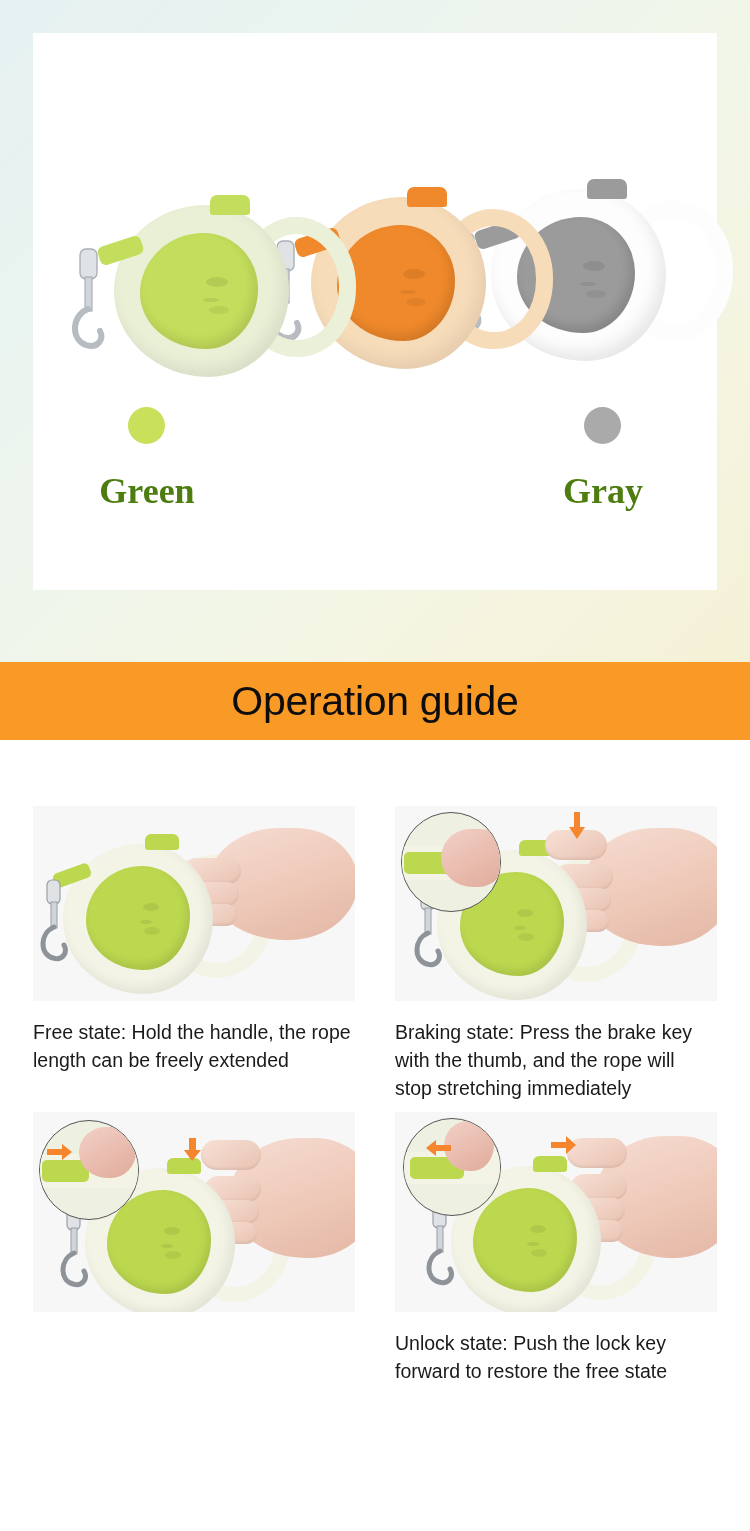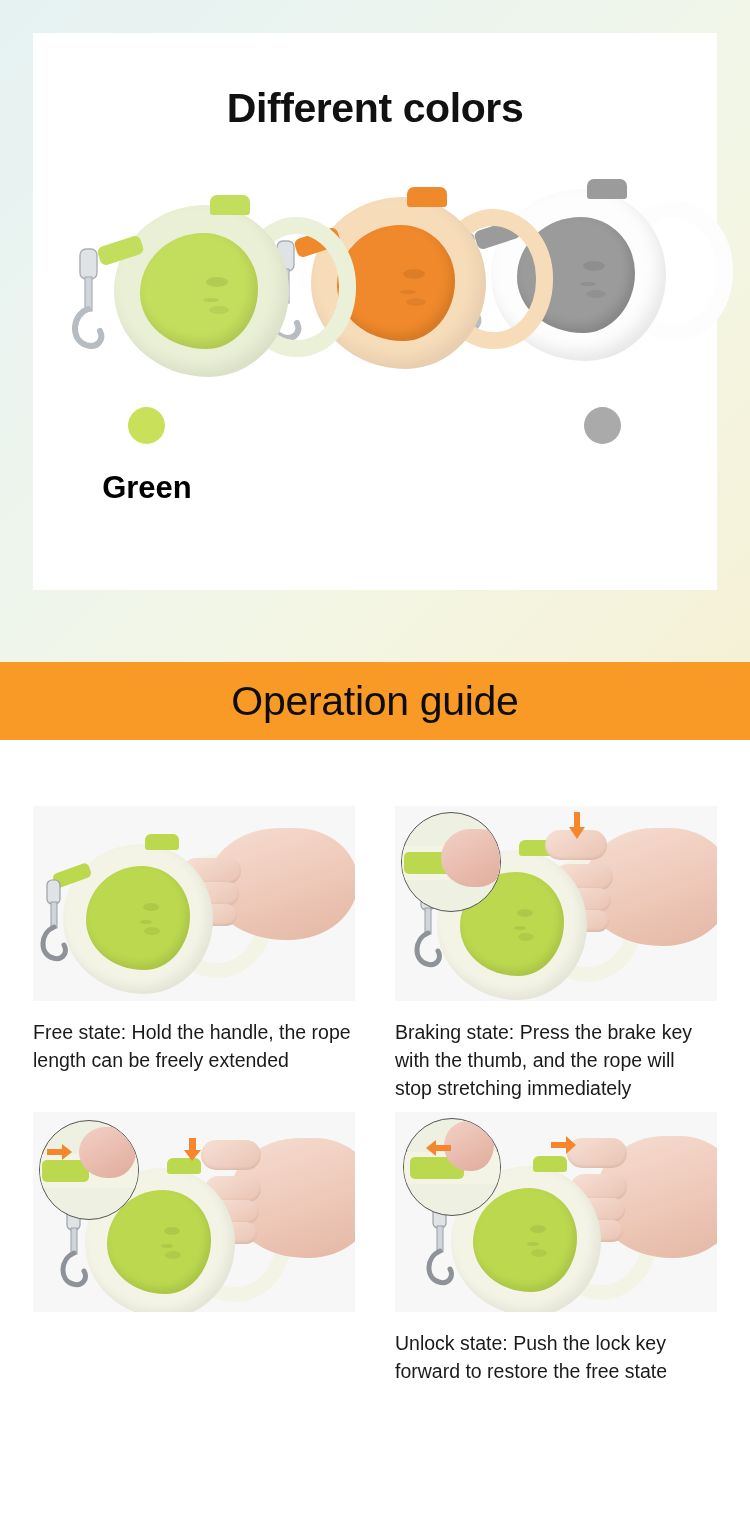--- a/index.html
+++ b/index.html
@@ -86,21 +86,21 @@
     position:absolute; left:0; top:374px; width:100%; height:130px;
   }
   .swatch-col{
     position:absolute; top:0; width:33.33%; text-align:center;
   }
   .swatch-dot{
     width:37px; height:37px; border-radius:50%;
     margin:0 auto 26px auto;
   }
   .swatch-label{
-    font-size:31px; font-weight:bold; color:#000000;
+    font-size:36px; font-weight:bold; color:#4d7c0f;font-family:Liberation Serif, serif;
   }
 
   
   .banner{
     position:absolute; left:0; top:662px;
     width:750px; height:78px;
     background:#F89A25;
     display:flex; align-items:center; justify-content:center;
   }
   .banner-title{
@@ -215,21 +215,20 @@
   }
 </style>
 </head>
 <body>
 
 <div id="page">
 
   <section class="colors-section">
     <div class="colors-card">
 
-      <h1 class="colors-title">Different colors</h1>
 
       <div class="products">
 
         <div class="leash" style="left:55px; top:22px; width:270px; height:195px; z-index:3;">
           <div class="handle" style="border-color:#eaf1d8;"></div>
           <div class="body" style="background:#e9f0d6; box-shadow:inset -6px -8px 16px rgba(0,0,0,.07);"></div>
           <div class="inner" style="background:#c3dd5c; box-shadow:inset -4px -6px 11px rgba(0,0,0,.10);"></div>
           <div class="topkey" style="background:#c3dd5c;"></div>
           <div class="sidekey" style="background:#c3dd5c;"></div>
           <svg class="clip" viewBox="0 0 46 105">
@@ -266,20 +265,21 @@
         </div>
       </div>
 
       <div class="swatch-row">
         <div class="swatch-col" style="left:0;">
           <div class="swatch-dot" style="background:#c8e05a;"></div>
           <div class="swatch-label">Green</div>
         </div>
         <div class="swatch-col" style="left:66.66%;">
           <div class="swatch-dot" style="background:#aaaaaa;"></div>
+          <div class="swatch-label">Gray</div>
         </div>
       </div>
 
     </div>
   </section>
 
   <div class="banner">
     <span class="banner-title">Operation guide</span>
   </div>
 

